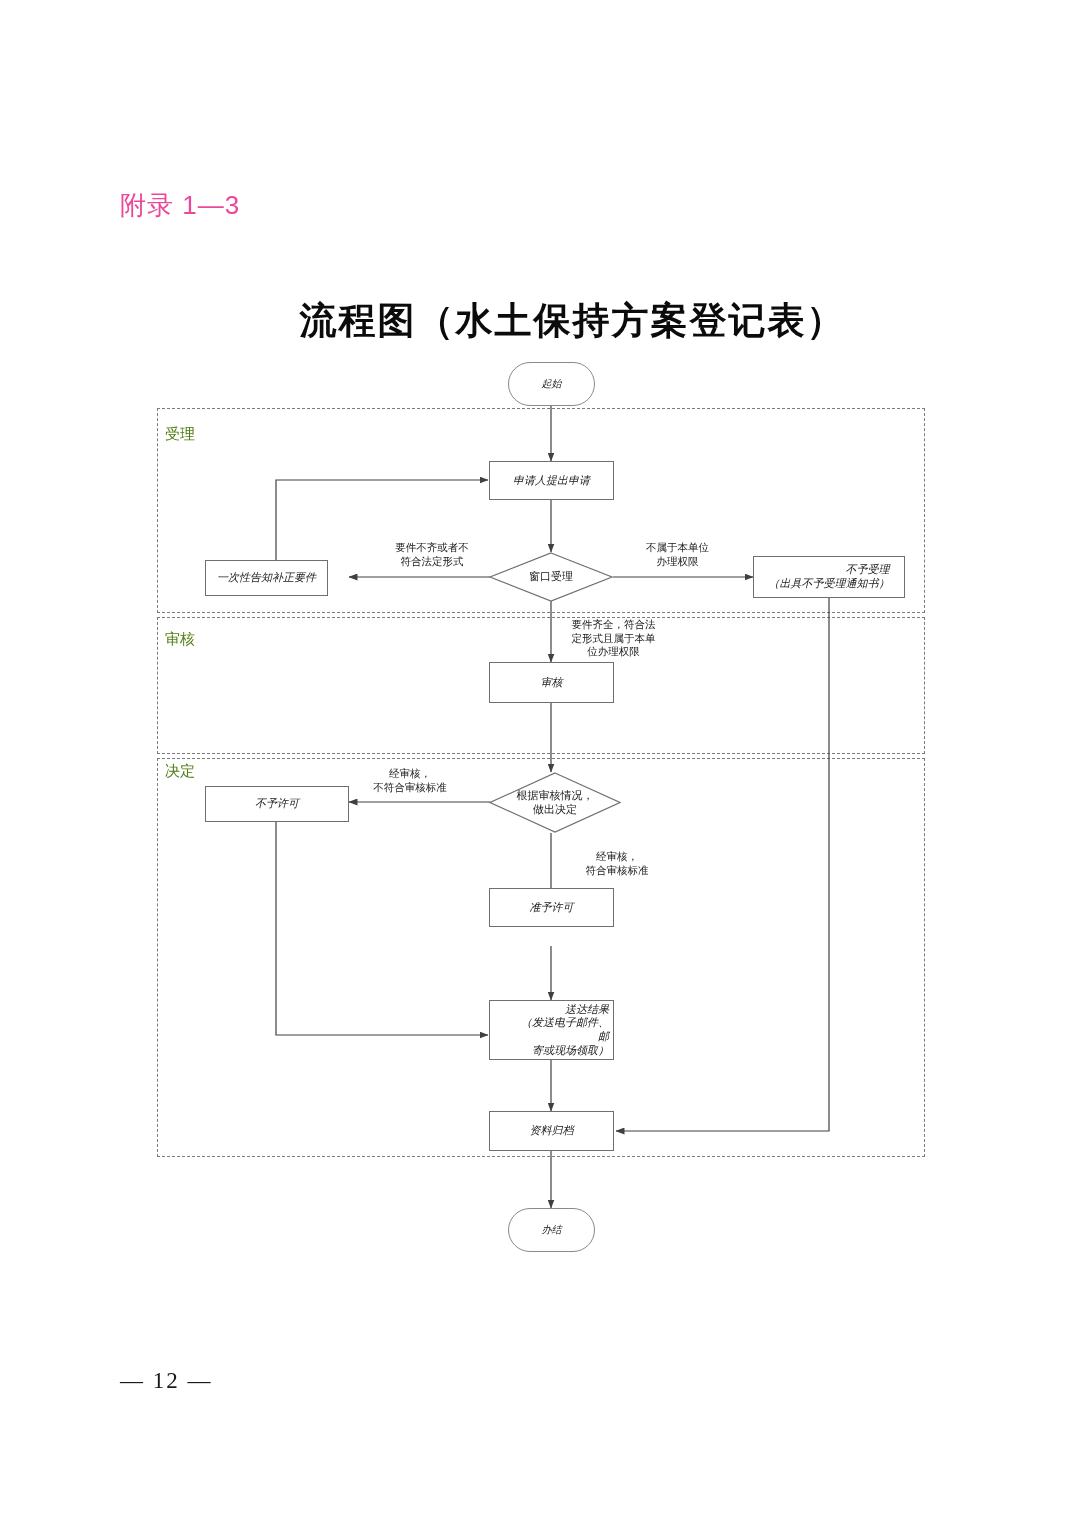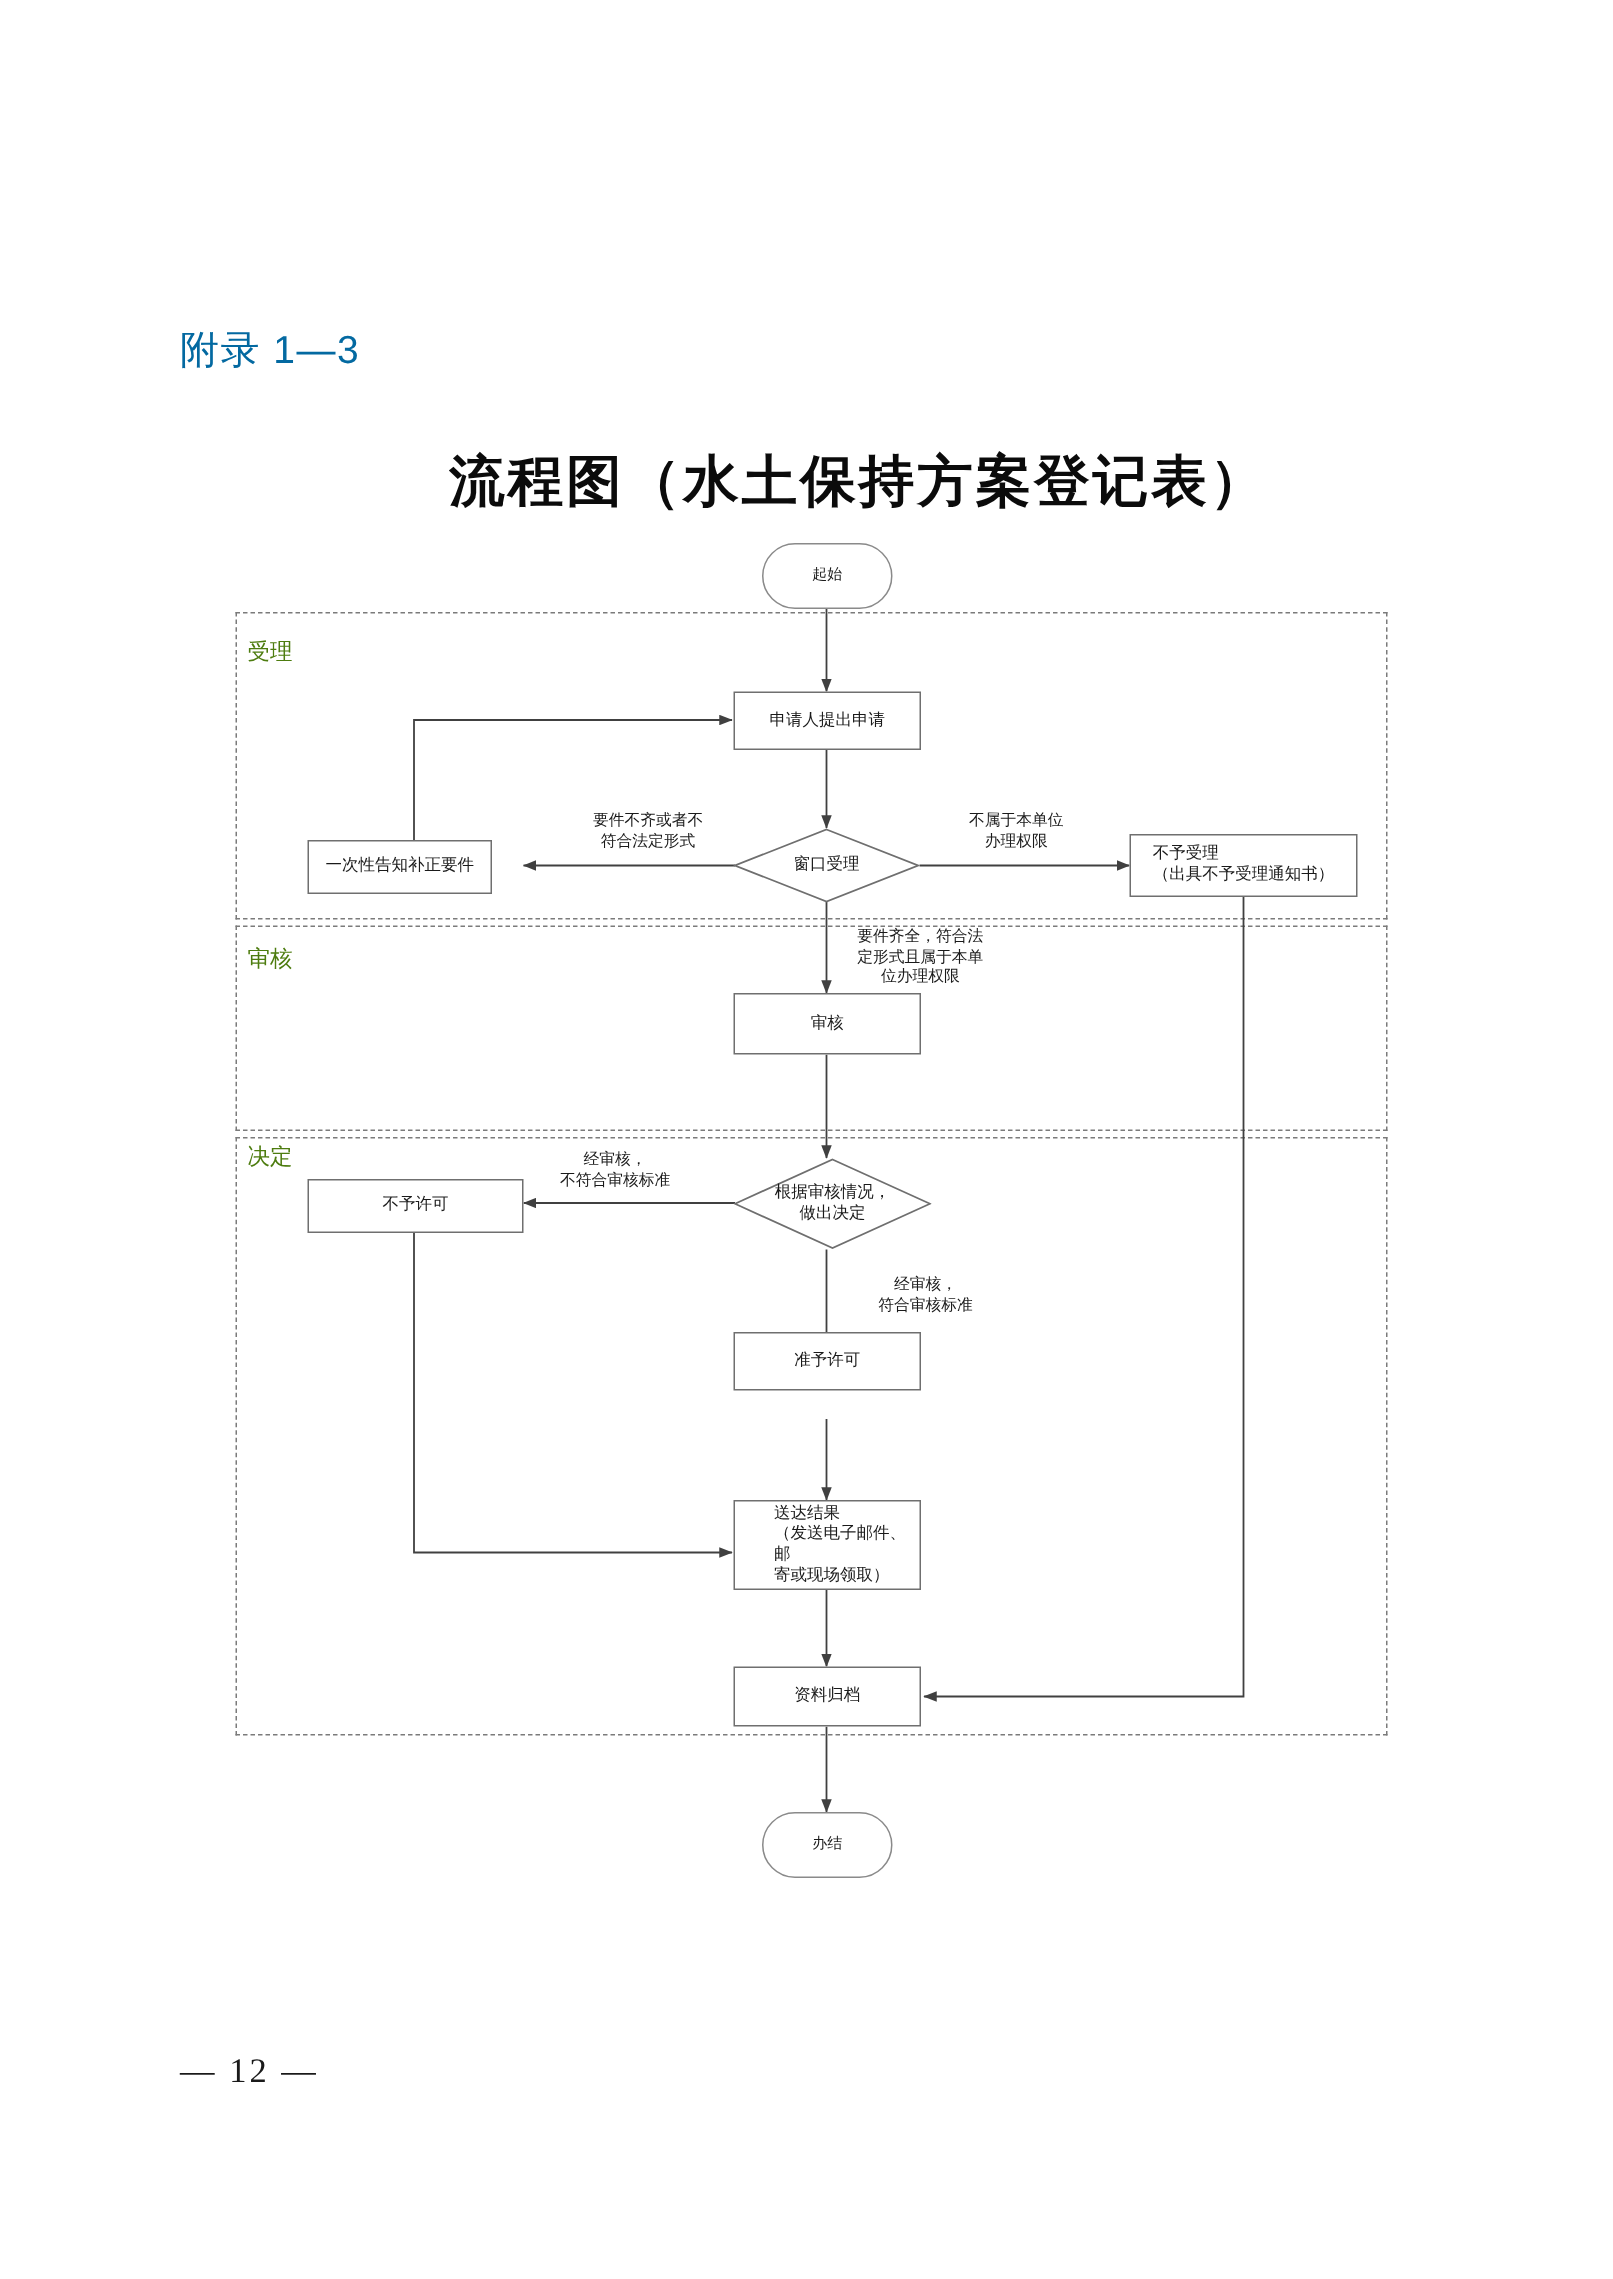--- a/index.html
+++ b/index.html
@@ -17,24 +17,24 @@
     width: 1075px;
     height: 1519px;
     background: #ffffff;
     overflow: hidden;
   }
 
   
   .appendix-label {
     position: absolute;
     left: 120px;
-    top: 216px;
+    top: 188px;
     font-size: 26px;
     letter-spacing: 1px;
-    color: #0369a1;
+    color: #ec4899;
     white-space: nowrap;
   }
   .doc-title {
     position: absolute;
     left: 0;
     top: 296px;
     width: 1075px;
     text-align: center;
     font-family: "Liberation Serif", "DejaVu Serif", serif;
     font-weight: bold;
@@ -86,24 +86,25 @@
     white-space: nowrap;
   }
 
   
   .node {
     position: absolute;
     box-sizing: border-box;
     display: flex;
     align-items: center;
     justify-content: center;
-    text-align: left;
+    text-align: right;
     background: #ffffff;
     color: #1a1a1a;
     line-height: 1.25;
+    font-style: italic;
   }
   .node-process {
     border: 1px solid #6f6f6f;
     font-size: 11px;
   }
   .node-terminator {
     border: 1px solid #8a8a8a;
     border-radius: 22px;
     font-size: 10px;
   }

